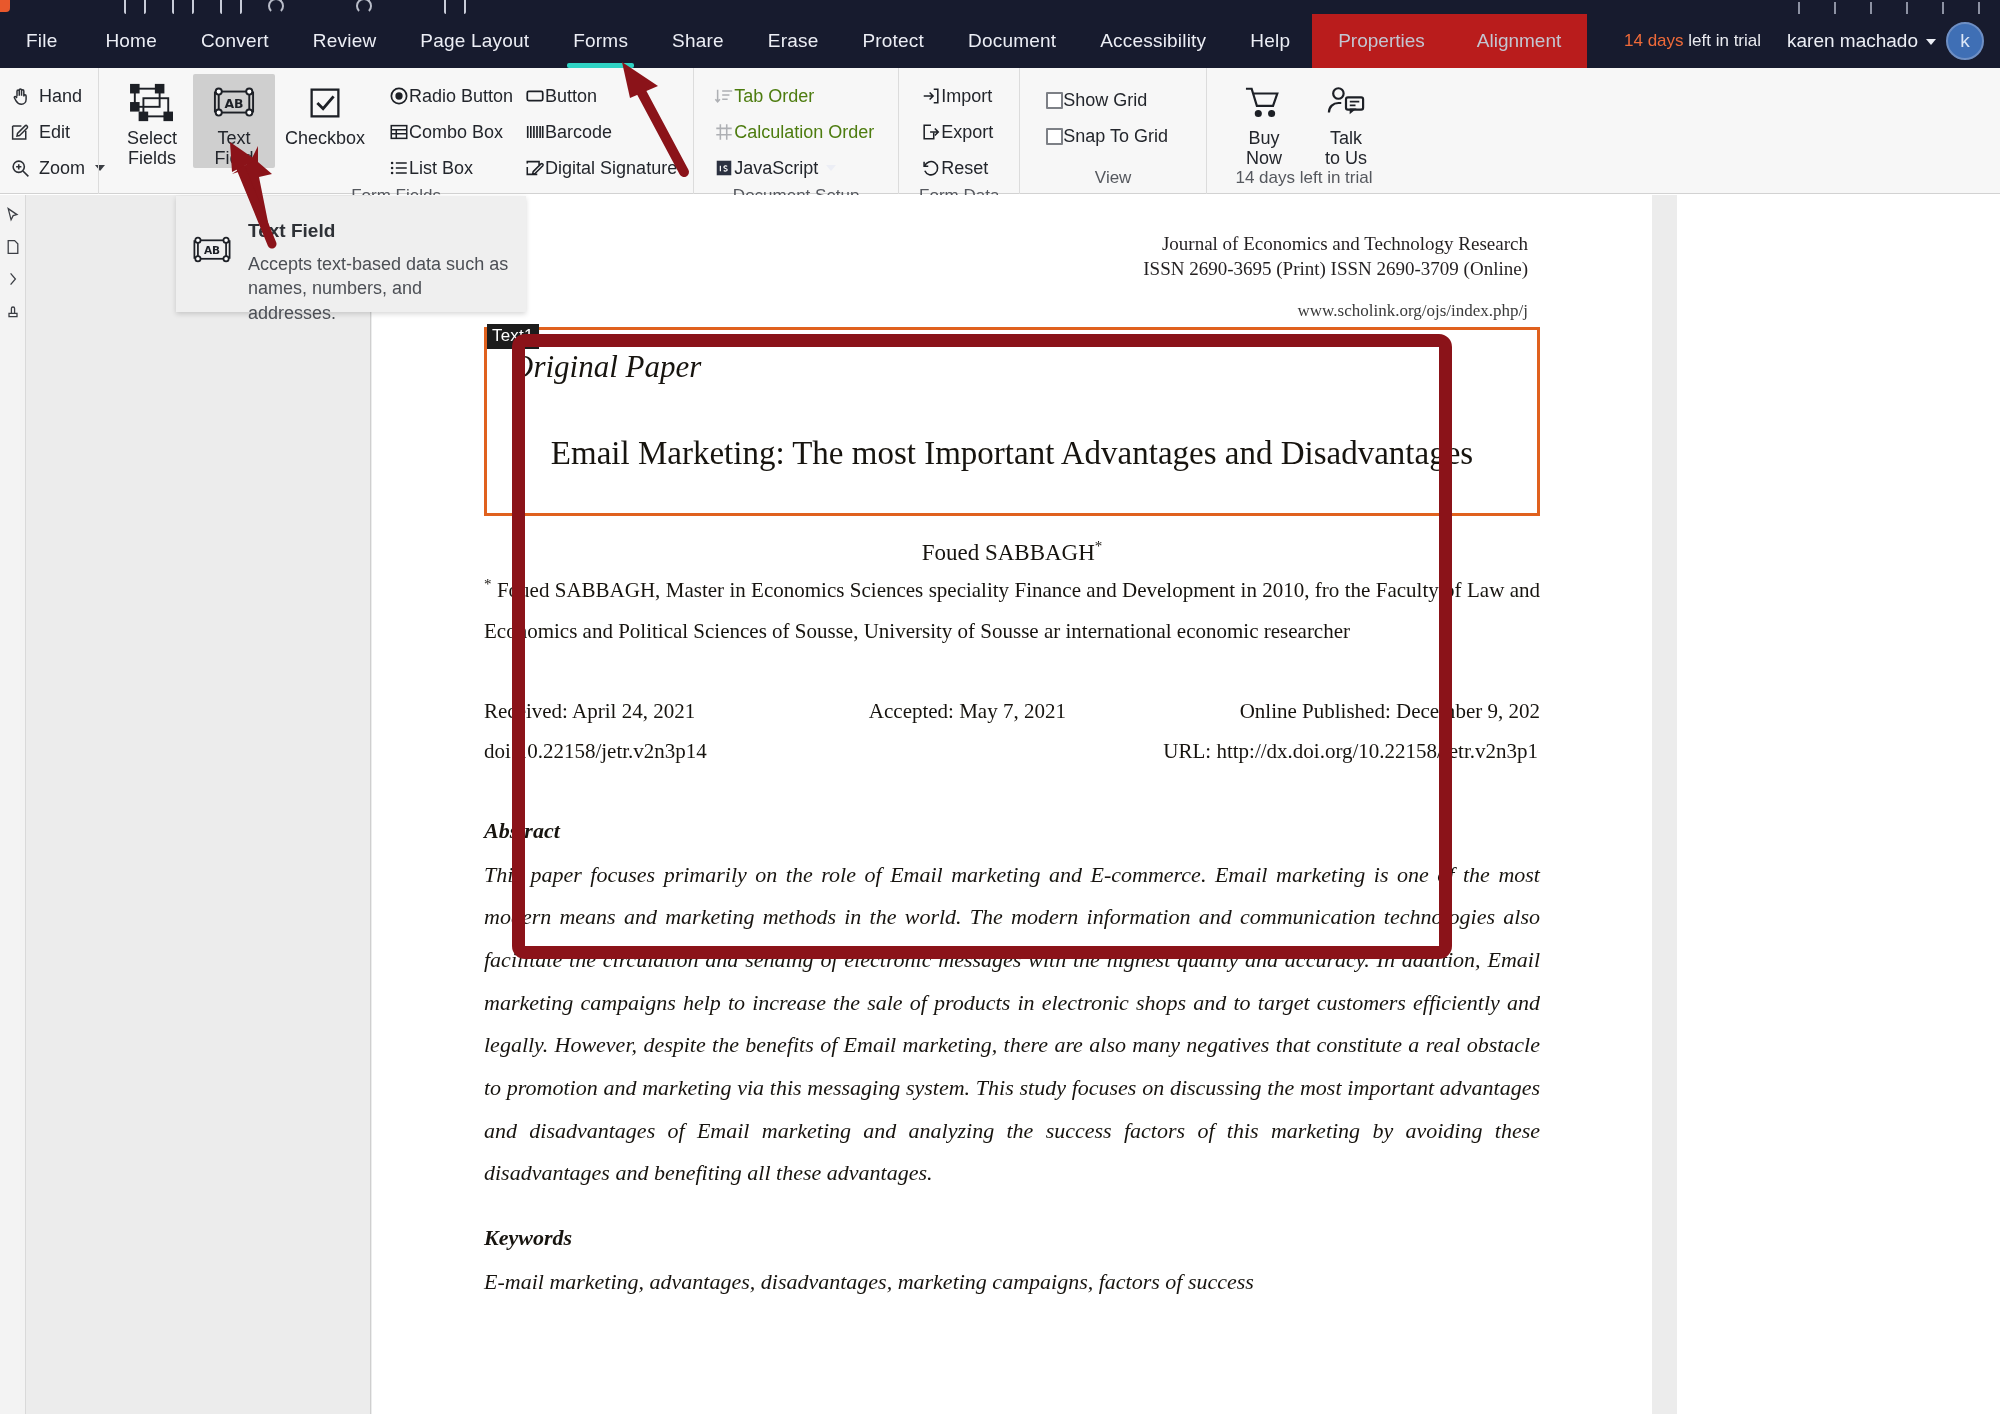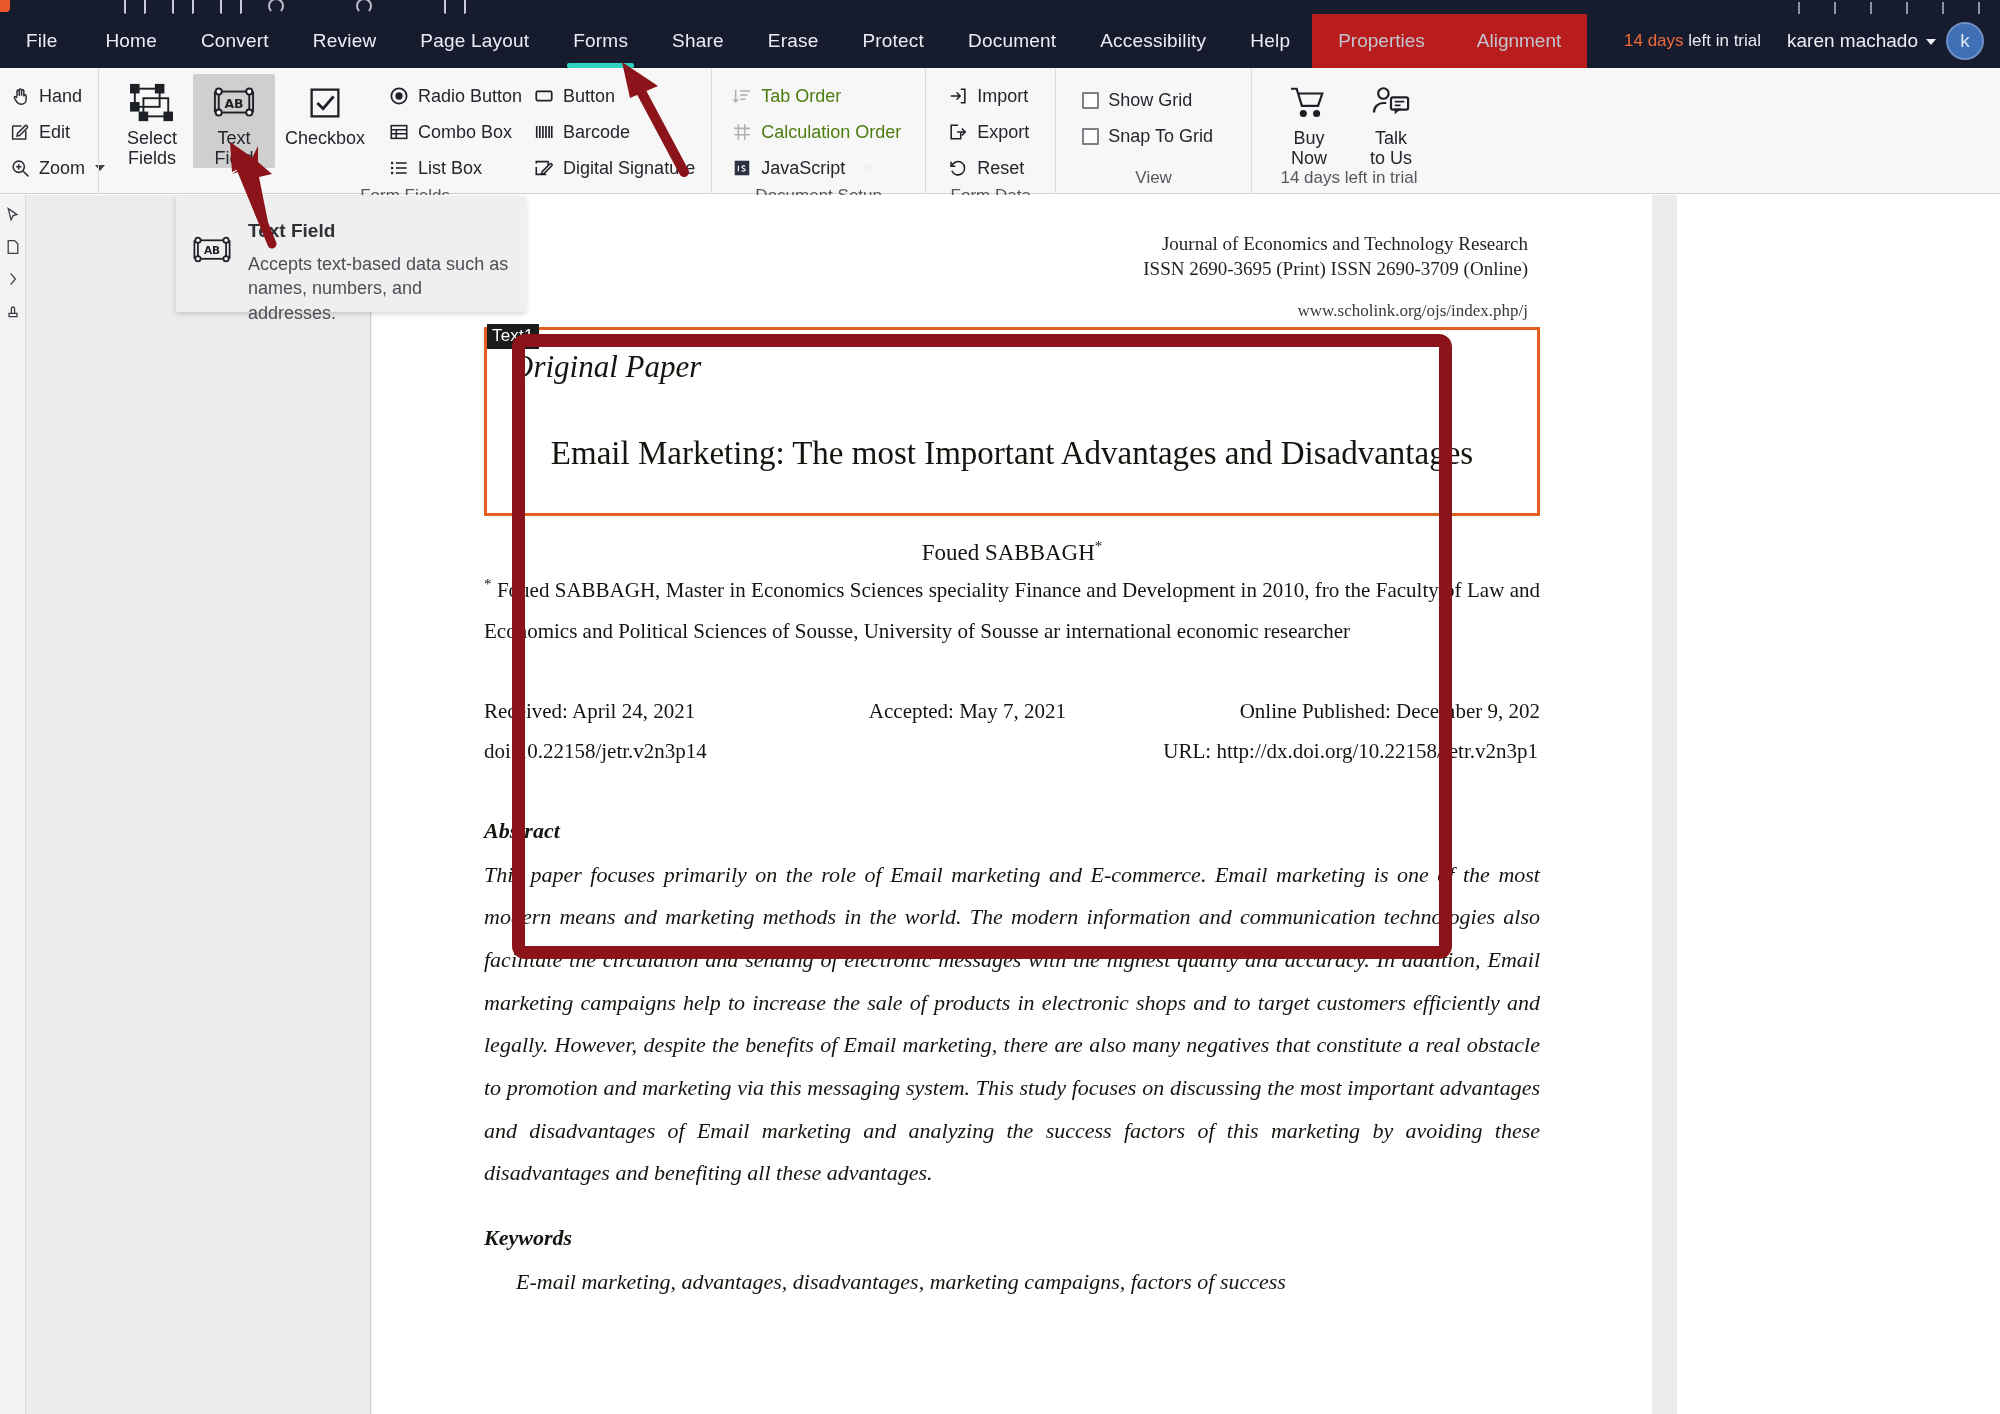--- a/index.html
+++ b/index.html
@@ -97,21 +97,21 @@
     width: 82px; display: flex; flex-direction: column; align-items: center;
     padding-top: 4px; cursor: default; border-radius: 2px;
   }
   .bigbtn.sel { background: #cfcfcf; }
   .bigbtn .glyph { height: 50px; display: flex; align-items: center; justify-content: center; }
   .bigbtn .cap { font-size: 18px; color: #23262c; line-height: 1.12; text-align: center; }
 
   
   .smallcol { display: flex; flex-direction: column; padding-top: 4px; }
   .smallrow {
-    display: flex; align-items: center; gap: 9px; height: 36px;
+    display: flex; align-items: center; height: 36px;
     font-size: 18px; color: #23262c; white-space: nowrap; padding: 0 8px 0 4px;
   }
   .smallrow.disabled { color: #4d7c0f; }
   .chk {
     width: 17px; height: 17px; border: 2px solid #7d8086; background: #fff; border-radius: 1px;
     flex: none;
   }
 
   svg { display: block; }
 
@@ -189,21 +189,21 @@
   .meta-row.second { margin-top: 0; }
   .meta-row.second .mr-left { flex: 0 0 auto; }
   .meta-row.second .mr-right { flex: 0 0 auto; margin-right: 2px; }
 
   .sec-head { font-weight: bold; font-style: italic; font-size: 22px; margin-top: 46px; }
   .abstract-p {
     font-style: italic; font-size: 22px; line-height: 1.94; text-align: justify;
     margin-top: 10px;
   }
   .kw-head { font-weight: bold; font-style: italic; font-size: 22px; margin-top: 30px; }
-  .kw-line { font-style: italic; font-size: 22px; margin-top: 18px; margin-left: 32px; }
+  .kw-line { font-style: italic; font-size: 22px; margin-top: 18px; }
 
   
   .annot-rect {
     position: absolute; left: 512px; top: 334px; width: 940px; height: 625px;
     border: 13px solid #8b1319; border-radius: 13px;
     pointer-events: none; z-index: 40;
   }
   
   .arrow { position: absolute; z-index: 50; }
 </style>

